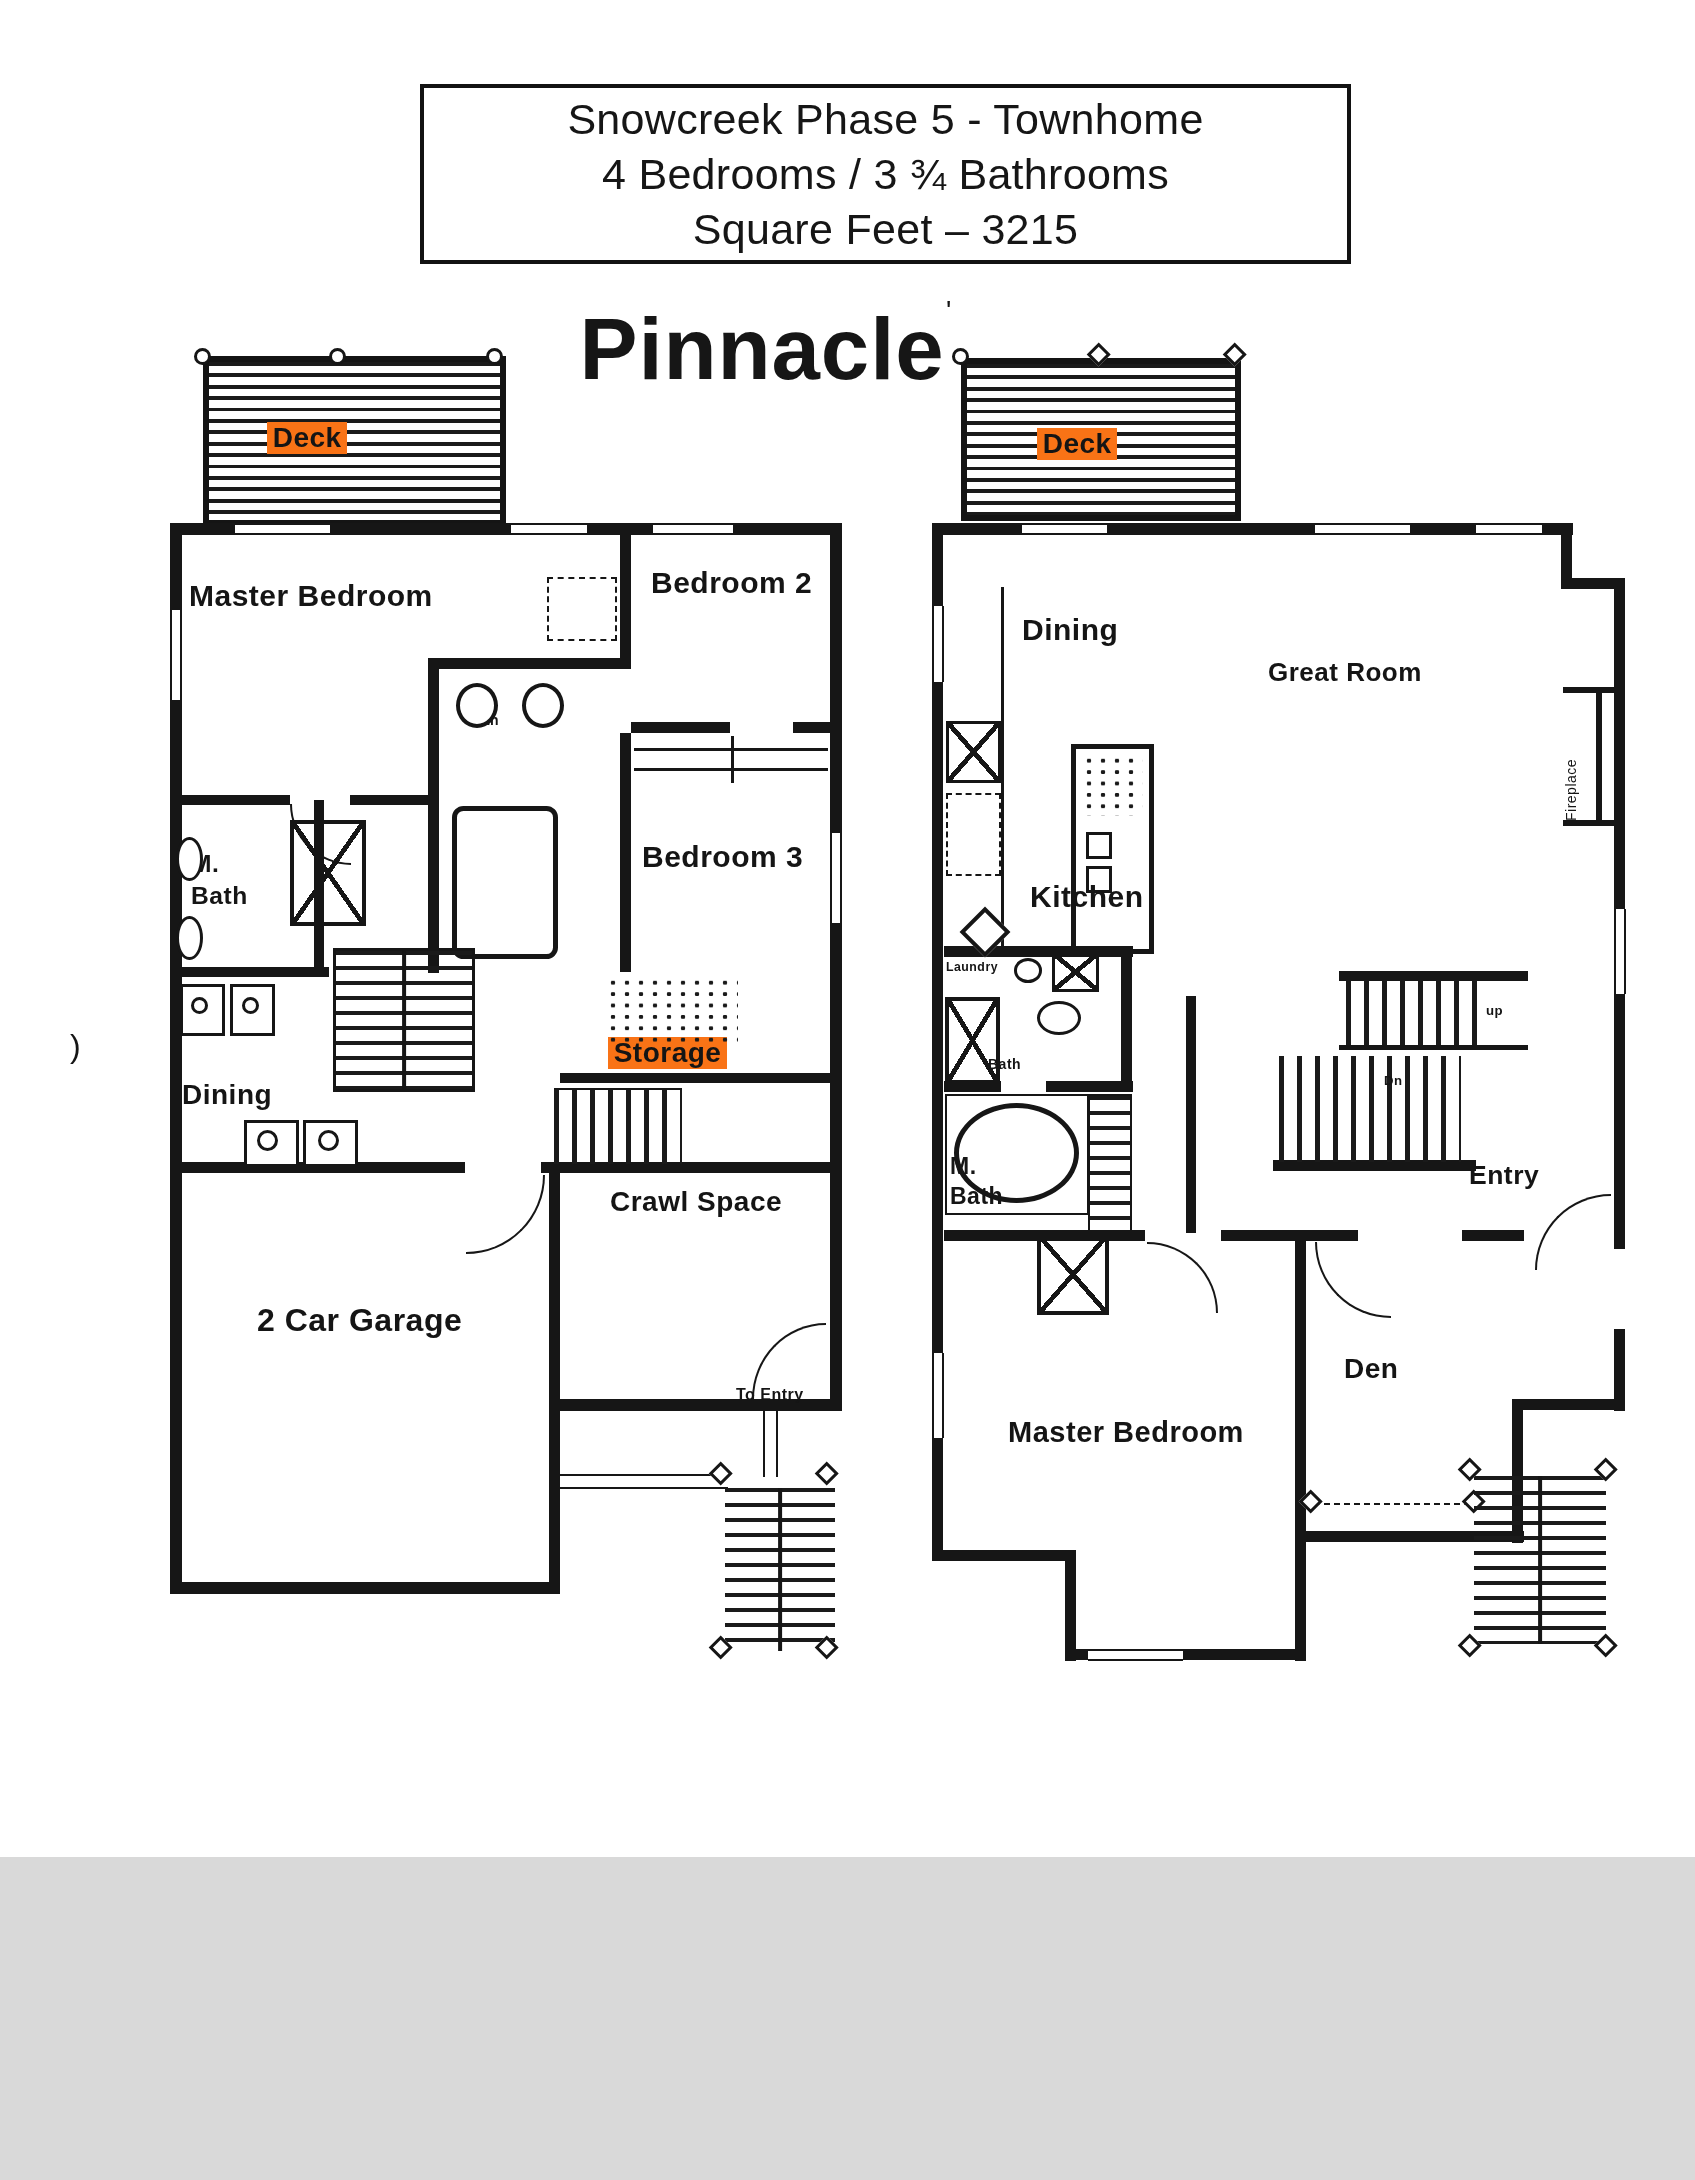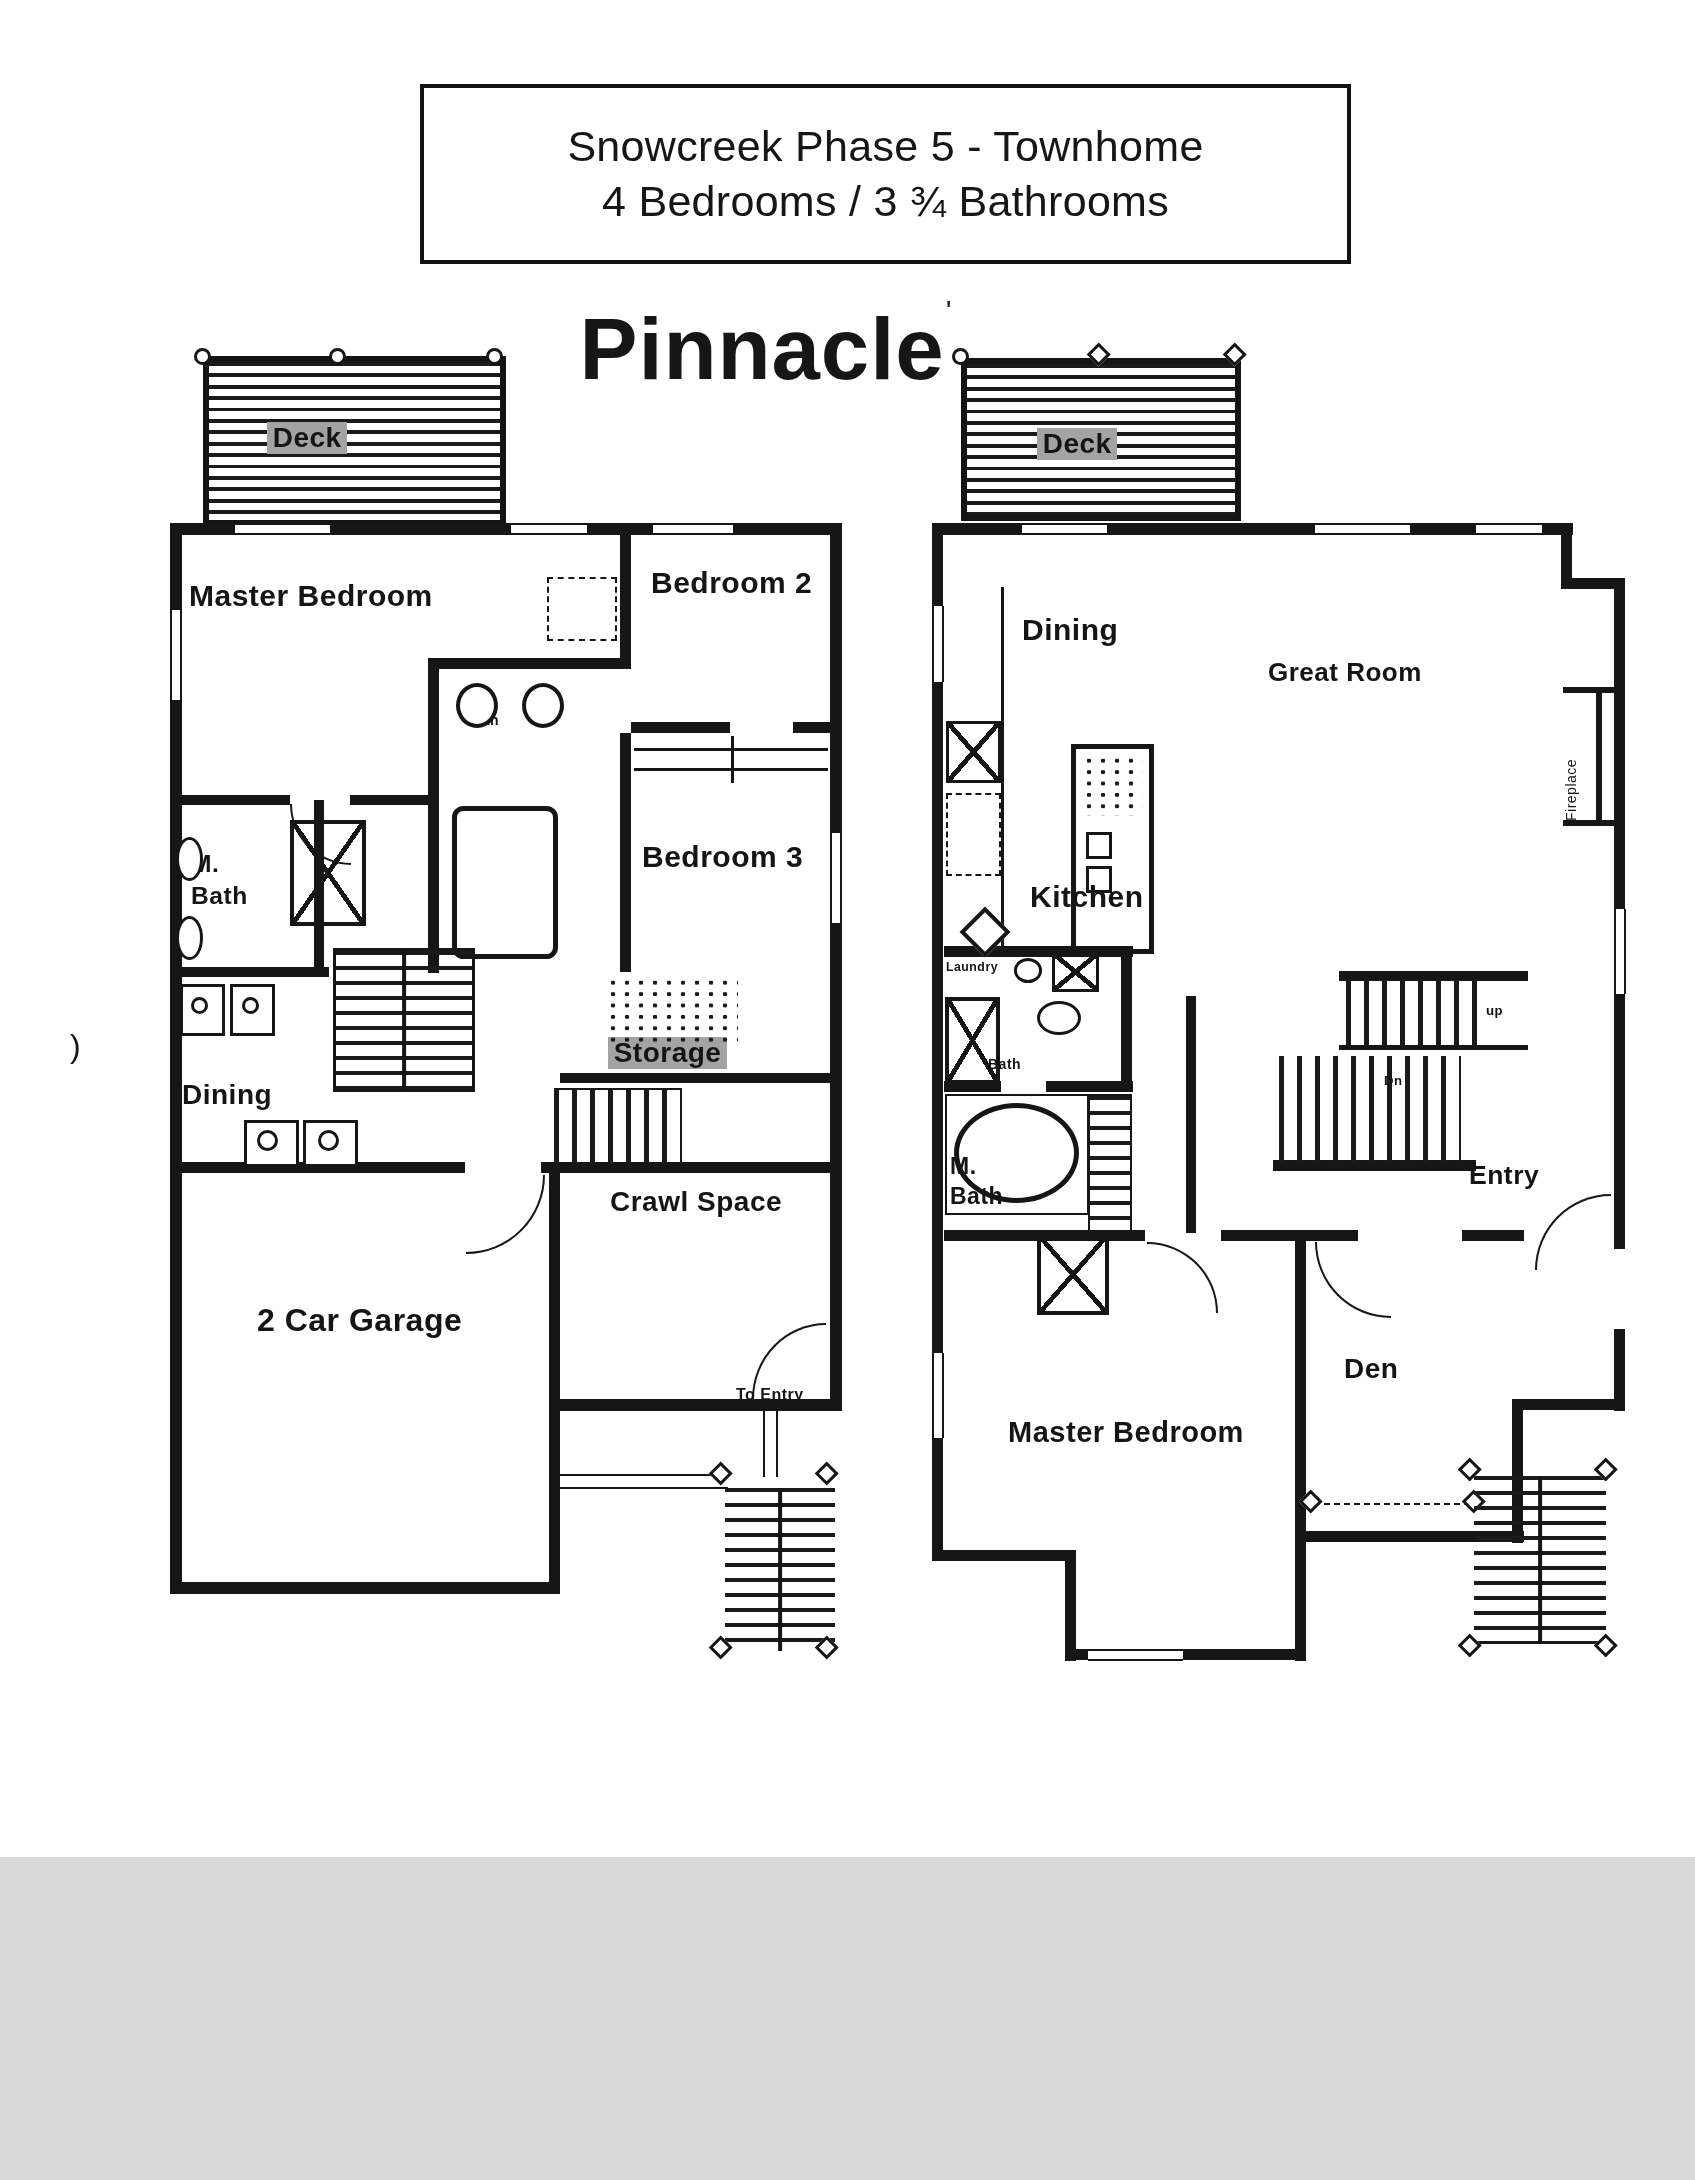--- a/index.html
+++ b/index.html
@@ -2,21 +2,21 @@
 <html style="font-size:15px"><head>
 <meta charset="utf-8">
 <style>
   html,body{margin:0;padding:0;background:#d9d9d9;}
   .page{position:relative;width:1696px;height:1857px;background:#ffffff;
         font-family:"Liberation Sans", sans-serif;color:#161616;overflow:hidden;}
   .abs{position:absolute;box-sizing:border-box;}
   .wall{position:absolute;background:#161616;}
   .thin{position:absolute;background:#161616;}
   .label{position:absolute;font-weight:700;color:#151515;white-space:nowrap;letter-spacing:0.5px;}
-  .chip{background:#a3a3a3;padding:0 5.7px;}
+  .chip{background:#f97316;padding:0 5.7px;}
   .hatch-h{background:repeating-linear-gradient(180deg,#1a1a1a 0 3.8px,rgba(0,0,0,0) 3.8px 11.4px);}
   .stairs-v{background:repeating-linear-gradient(90deg,#1a1a1a 0 4.7px,rgba(0,0,0,0) 4.7px 18px);}
   .stairs-h{background:repeating-linear-gradient(180deg,#1a1a1a 0 3.8px,rgba(0,0,0,0) 3.8px 15px);}
   .dots{background-image:radial-gradient(#1a1a1a 2.2px,rgba(0,0,0,0) 2.6px);background-size:14px 11.4px;}
   .xbox{position:absolute;box-sizing:border-box;border:4.7px solid #161616;background:
     linear-gradient(to top right,rgba(0,0,0,0) calc(50% - 2.4px),#161616 calc(50% - 2.4px) calc(50% + 2.4px),rgba(0,0,0,0) calc(50% + 2.4px)),
     linear-gradient(to bottom right,rgba(0,0,0,0) calc(50% - 2.4px),#161616 calc(50% - 2.4px) calc(50% + 2.4px),rgba(0,0,0,0) calc(50% + 2.4px));}
   .post{position:absolute;width:11.4px;height:11.4px;border:3.8px solid #161616;border-radius:50%;background:#fff;}
   .dpost{position:absolute;width:11.4px;height:11.4px;border:3.8px solid #161616;background:#fff;transform:rotate(45deg);}
   .oval{position:absolute;box-sizing:border-box;border:4.7px solid #161616;border-radius:50%;background:#fff;}
@@ -39,20 +39,21 @@
   .rail-mid{position:absolute;left:50%;top:0;bottom:0;width:3.8px;background:#161616;transform:translateX(-50%);}
 </style>
 </head>
 <body>
 
 <div class="page">
 
   <div class="title-box">
     <div>Snowcreek Phase 5 - Townhome</div>
     <div>4 Bedrooms / 3 ¾ Bathrooms</div>
+    <div>Square Feet – 3215</div>
   </div>
   <div class="plan-name">Pinnacle</div>
   <div class="label" style="left:70px;top:1028px;font-size:32px;font-weight:400;">)</div>
   <div class="label" style="left:946px;top:295px;font-size:28px;font-weight:400;">'</div>
 
   <div>
 
     <div class="abs hatch-h" style="left:203px;top:356px;width:303px;height:170px;border:6.6px solid #141414;"></div>
     <div class="post" style="left:194px;top:348px;"></div>
     <div class="post" style="left:329px;top:348px;"></div>

